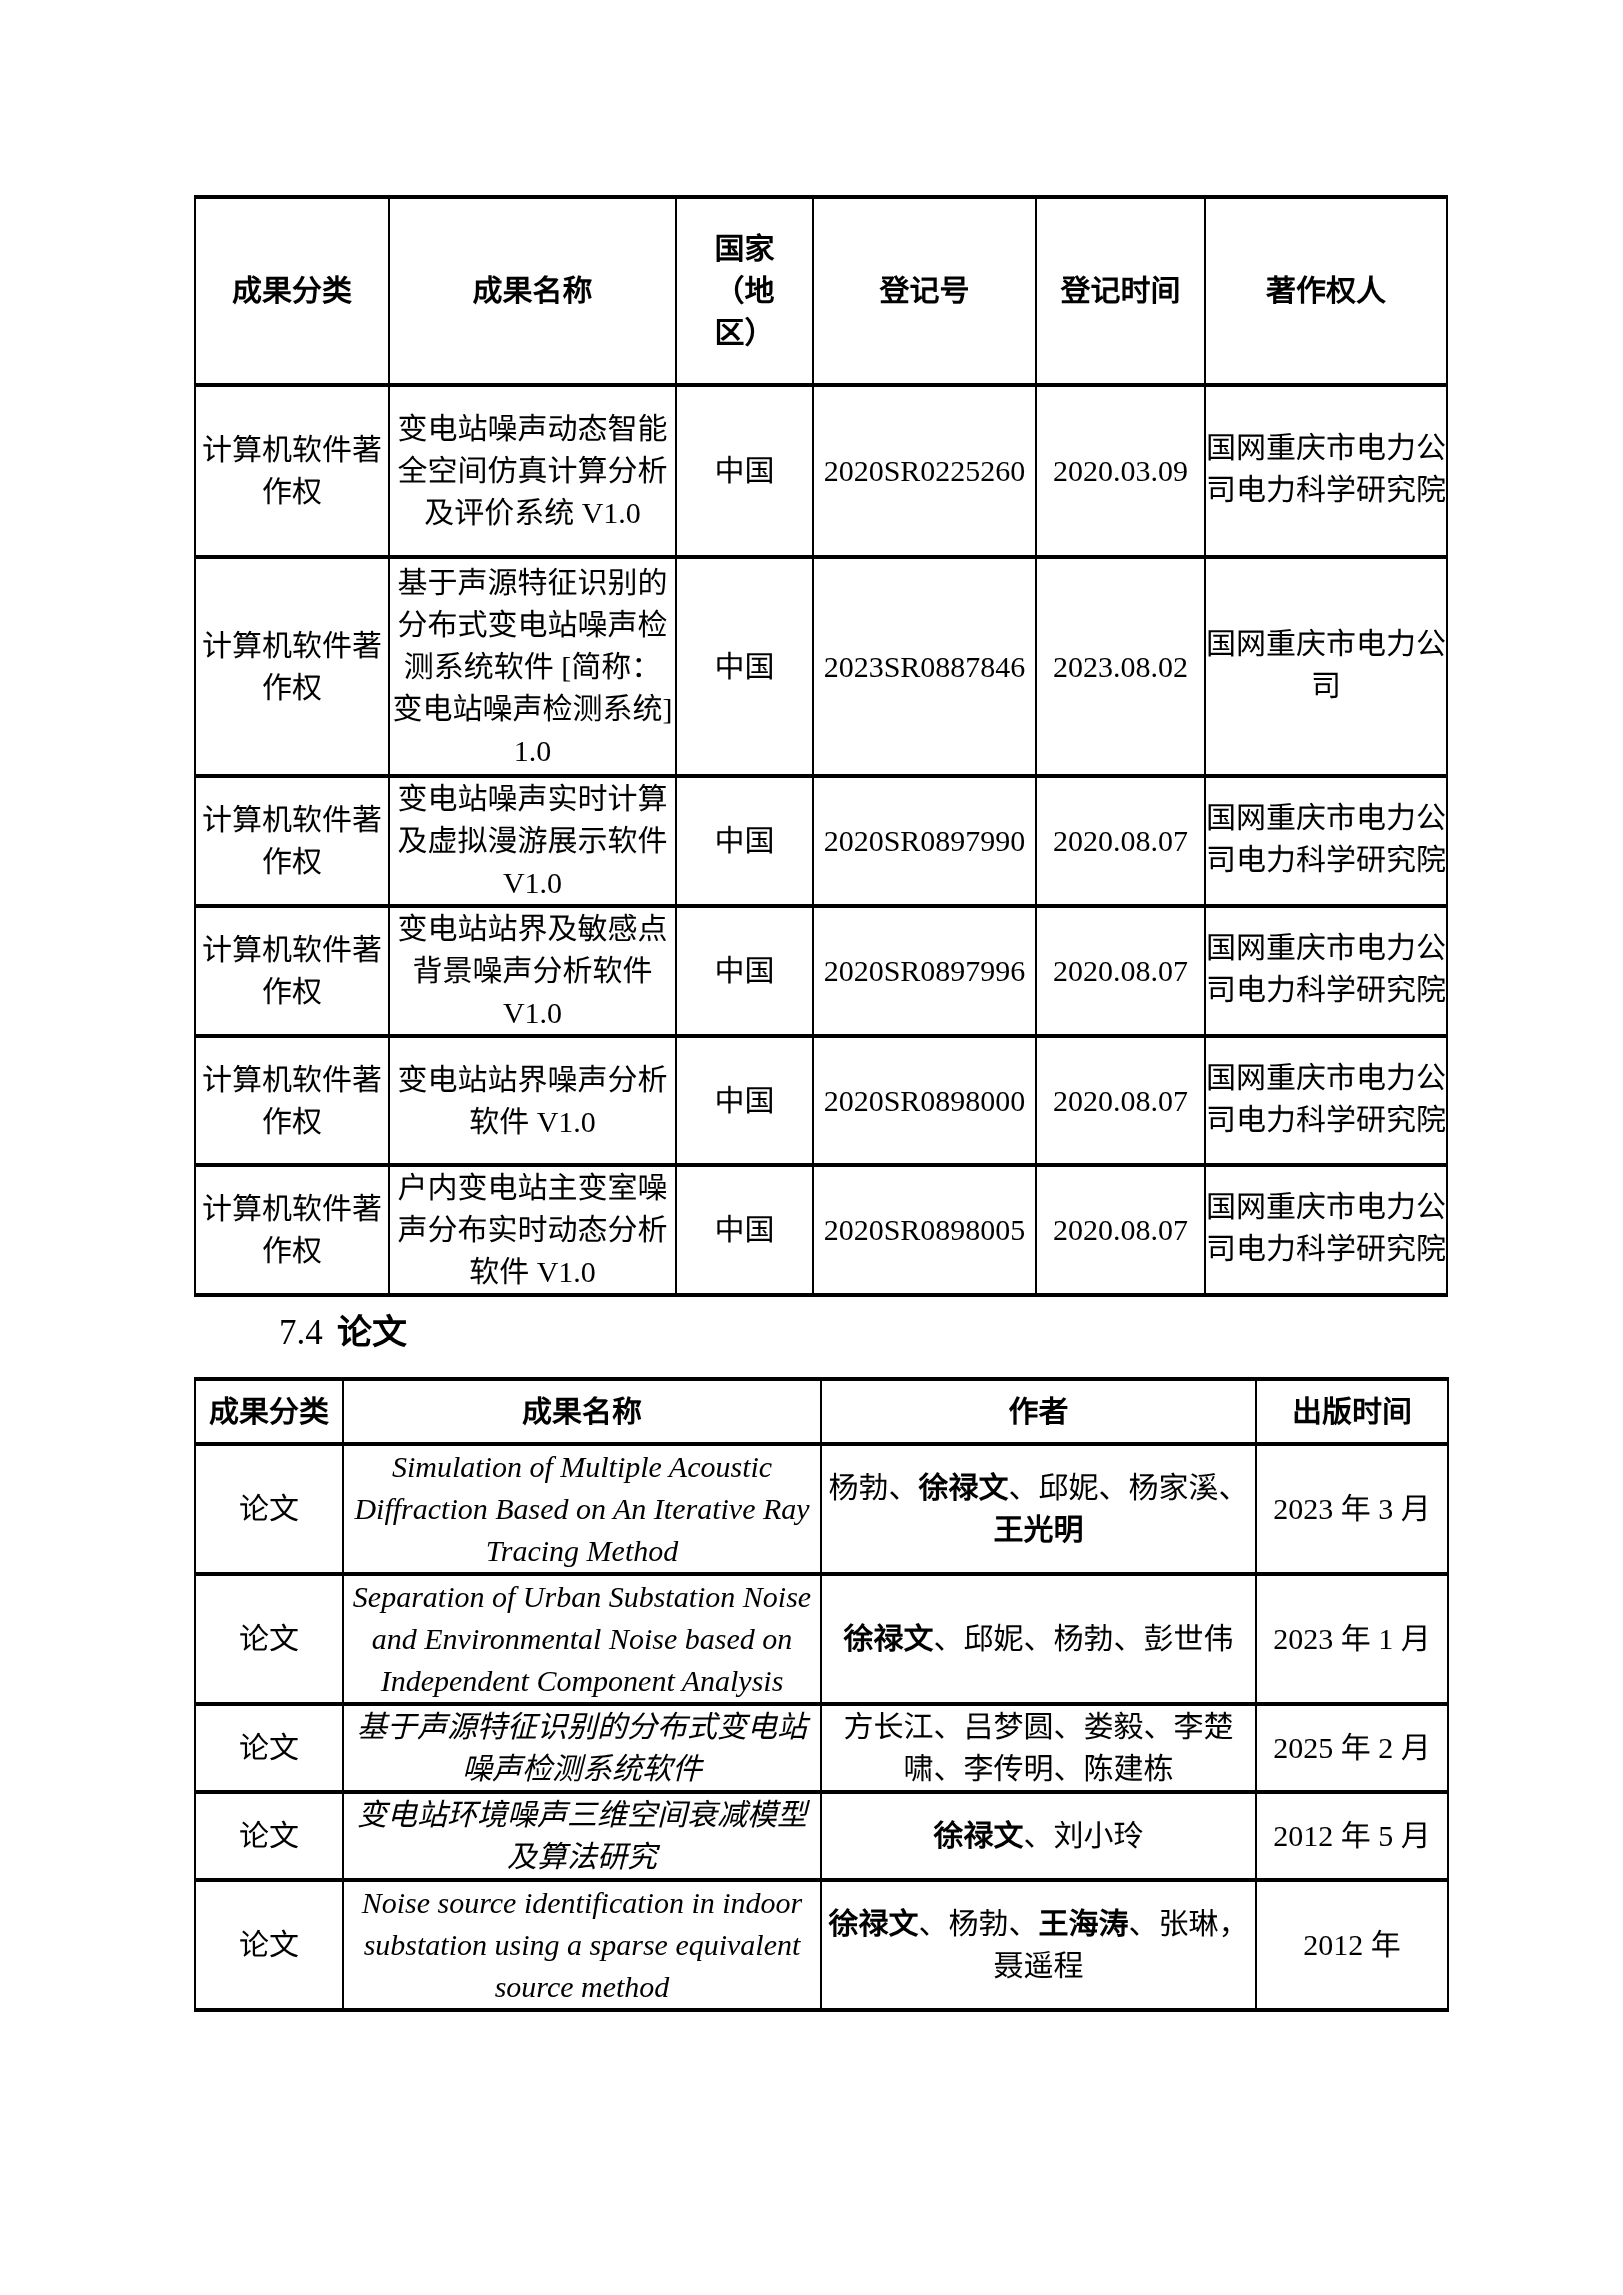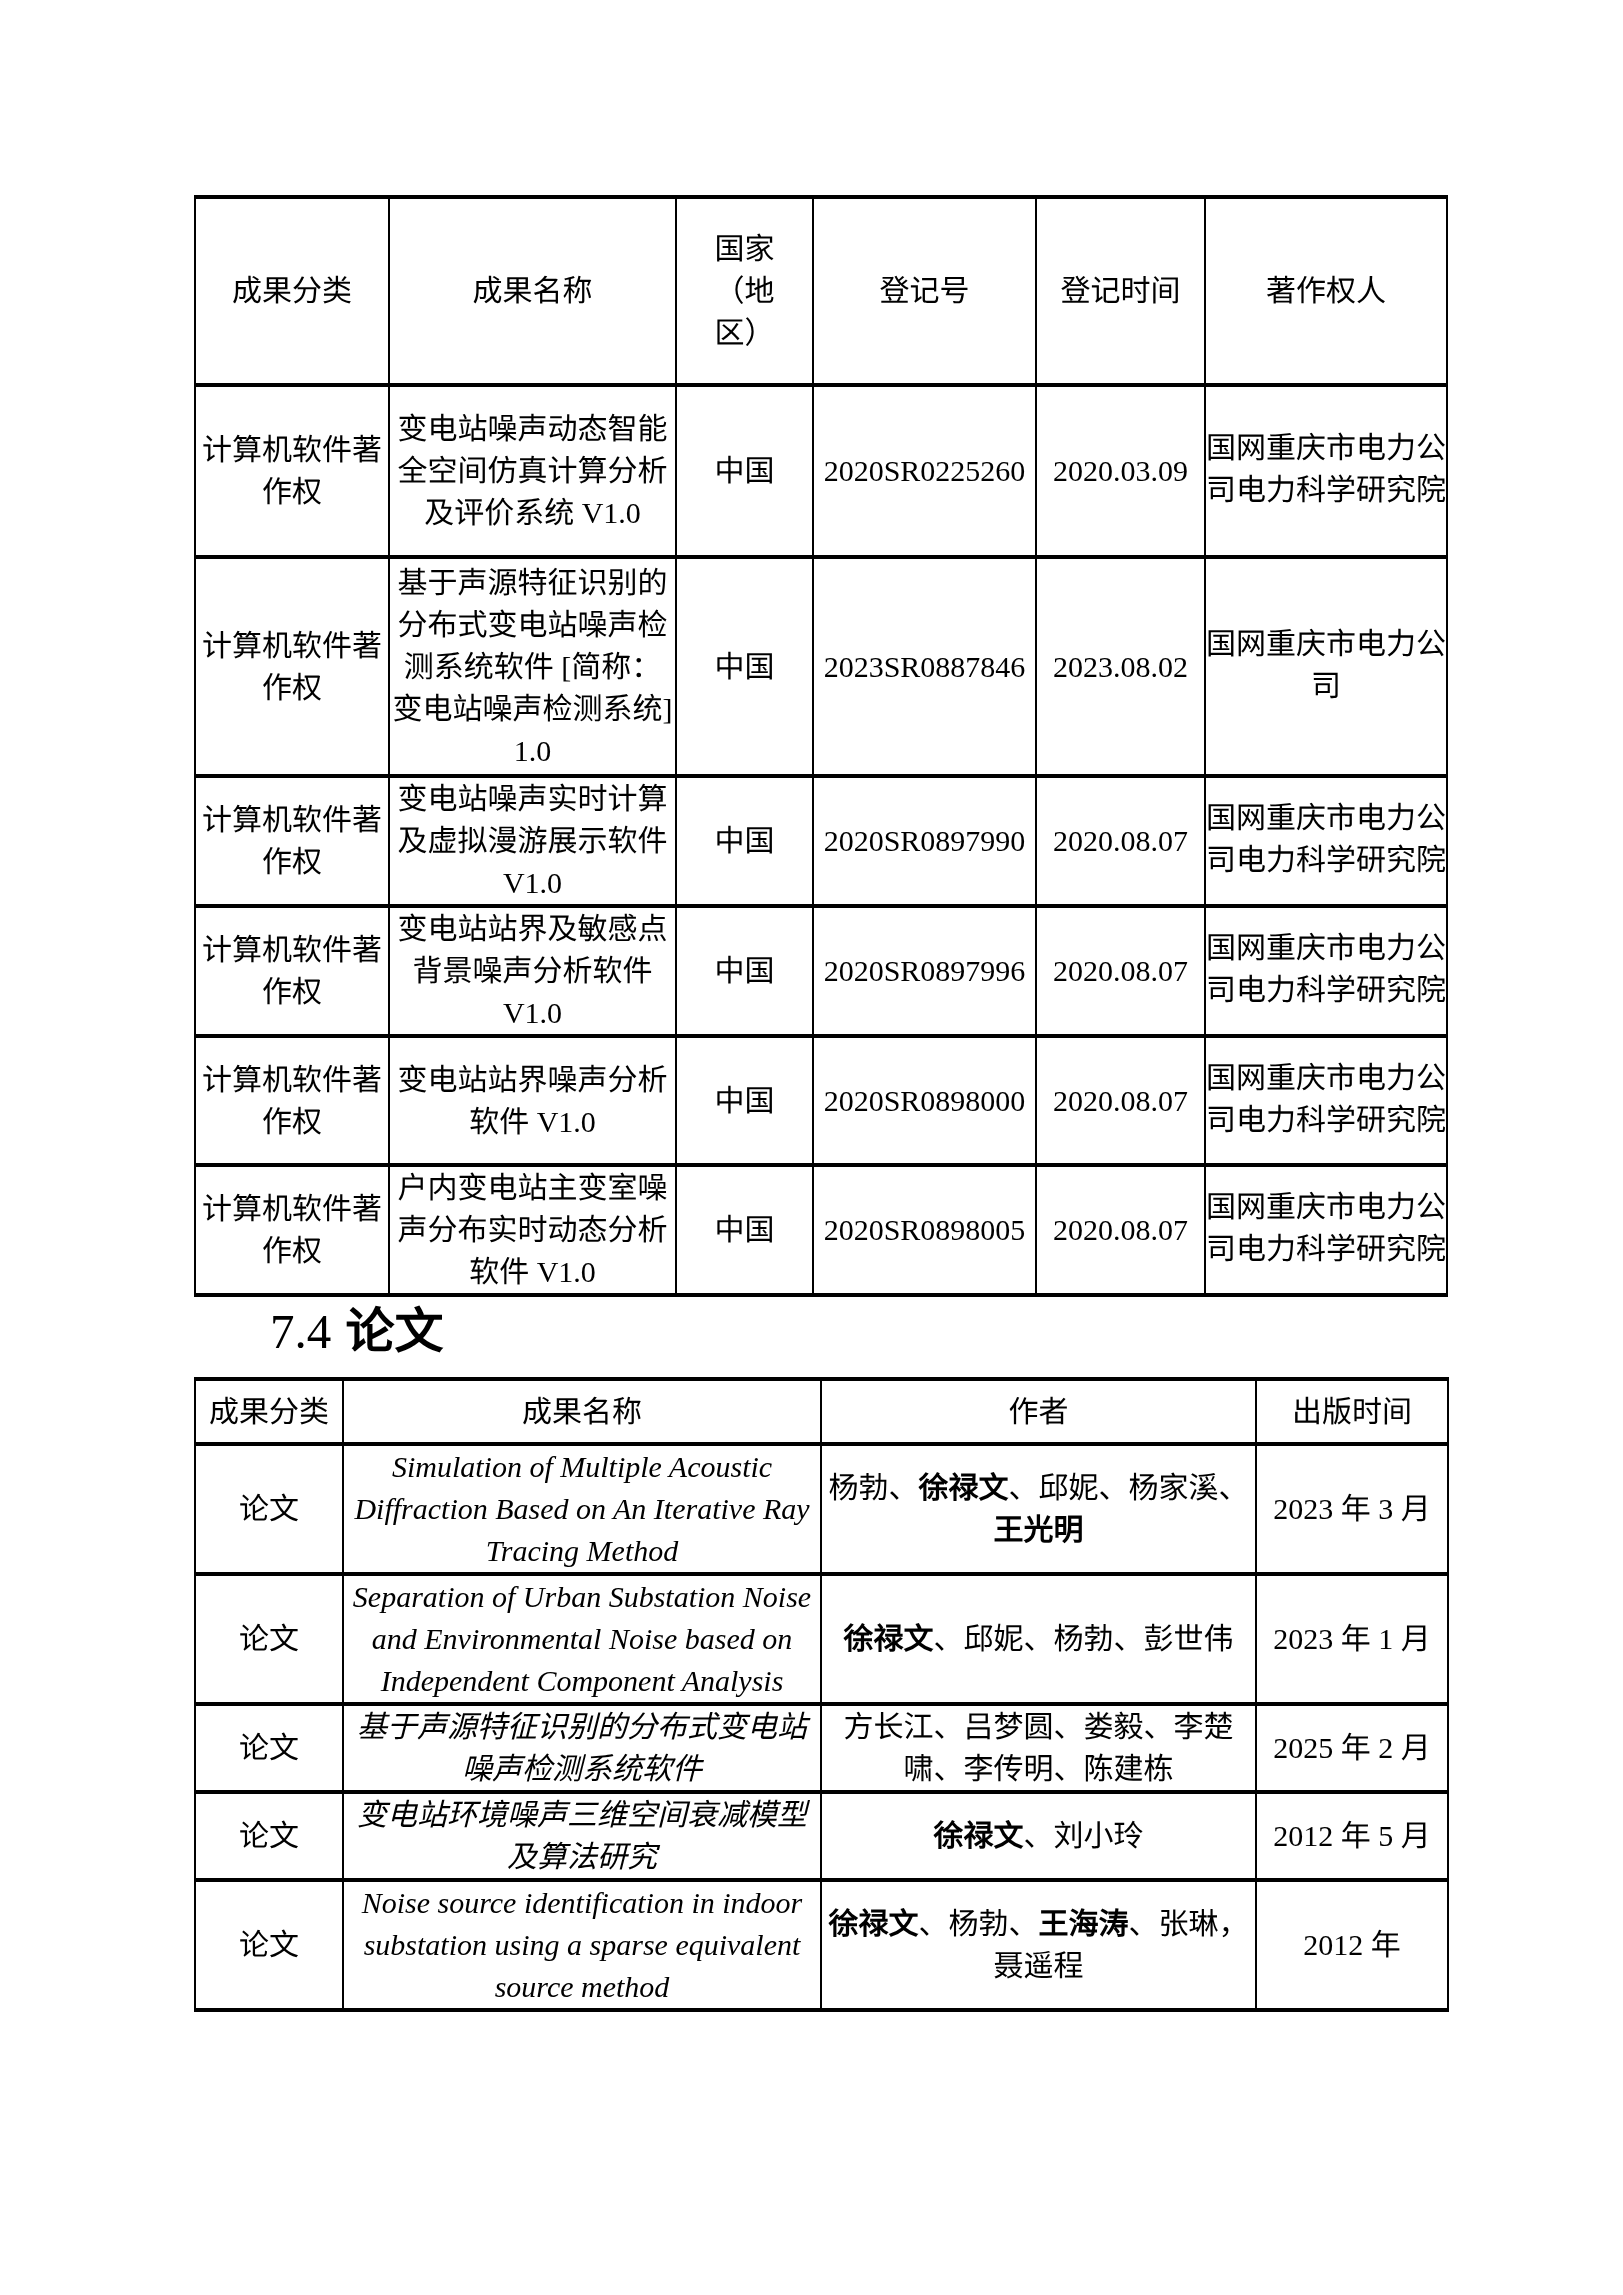--- a/index.html
+++ b/index.html
@@ -3,32 +3,32 @@
 <meta charset="utf-8">
 <style>
   html,body{margin:0;padding:0;background:#ffffff;}
   .page{position:relative;width:1623px;height:2295px;background:#fff;overflow:hidden;
         font-family:"Liberation Serif","DejaVu Serif",serif;color:#000;}
   table.doc{border-collapse:collapse;table-layout:fixed;position:absolute;background:#fff;}
   table.doc td,table.doc th{
       border:2px solid #000;border-top-width:4.1px;border-bottom-width:4.1px;
       font-size:30px;line-height:42px;vertical-align:middle;text-align:center;
       padding:0;overflow:hidden;font-weight:normal;word-break:break-word;}
-  table.doc th{font-weight:normal;}
+  table.doc th{font-weight:bold;}
   #t1{left:194px;top:195px;width:1253px;}
   #t2{left:194px;top:1377px;width:1253px;}
   .cell-cat{padding:0 10.2px;}
   .cell-name{padding:0 15.3px;}
   .cell-holder{padding:0 14.3px;font-family:Liberation Mono, monospace;}
   .cell-reg{padding:0 4.1px;margin-left:44px;}
   .th-country{line-height:61px;}
   .cell-title{text-align:left;padding:0 5.1px 0 12.8px;font-style:italic;}
   .cell-authors{text-align:left;padding:0 7.7px 0 12.8px;}
   .cell-date{padding:0 4.1px;}
-  .section-heading{position:absolute;left:270px;top:1305px;font-size:49px;line-height:53px;white-space:nowrap;}
+  .section-heading{position:absolute;left:279px;top:1305px;font-size:35px;line-height:53px;white-space:nowrap;}
   .section-heading .num{font-family:"Liberation Serif","DejaVu Serif",serif;font-weight:normal;}
   .section-heading .txt{font-family:"Liberation Sans","DejaVu Sans",sans-serif;font-weight:bold;margin-left:14.3px;}
   b{font-weight:bold;}
 </style>
 </head>
 <body>
 
 <div class="page">
 
   <table class="doc" id="t1">

